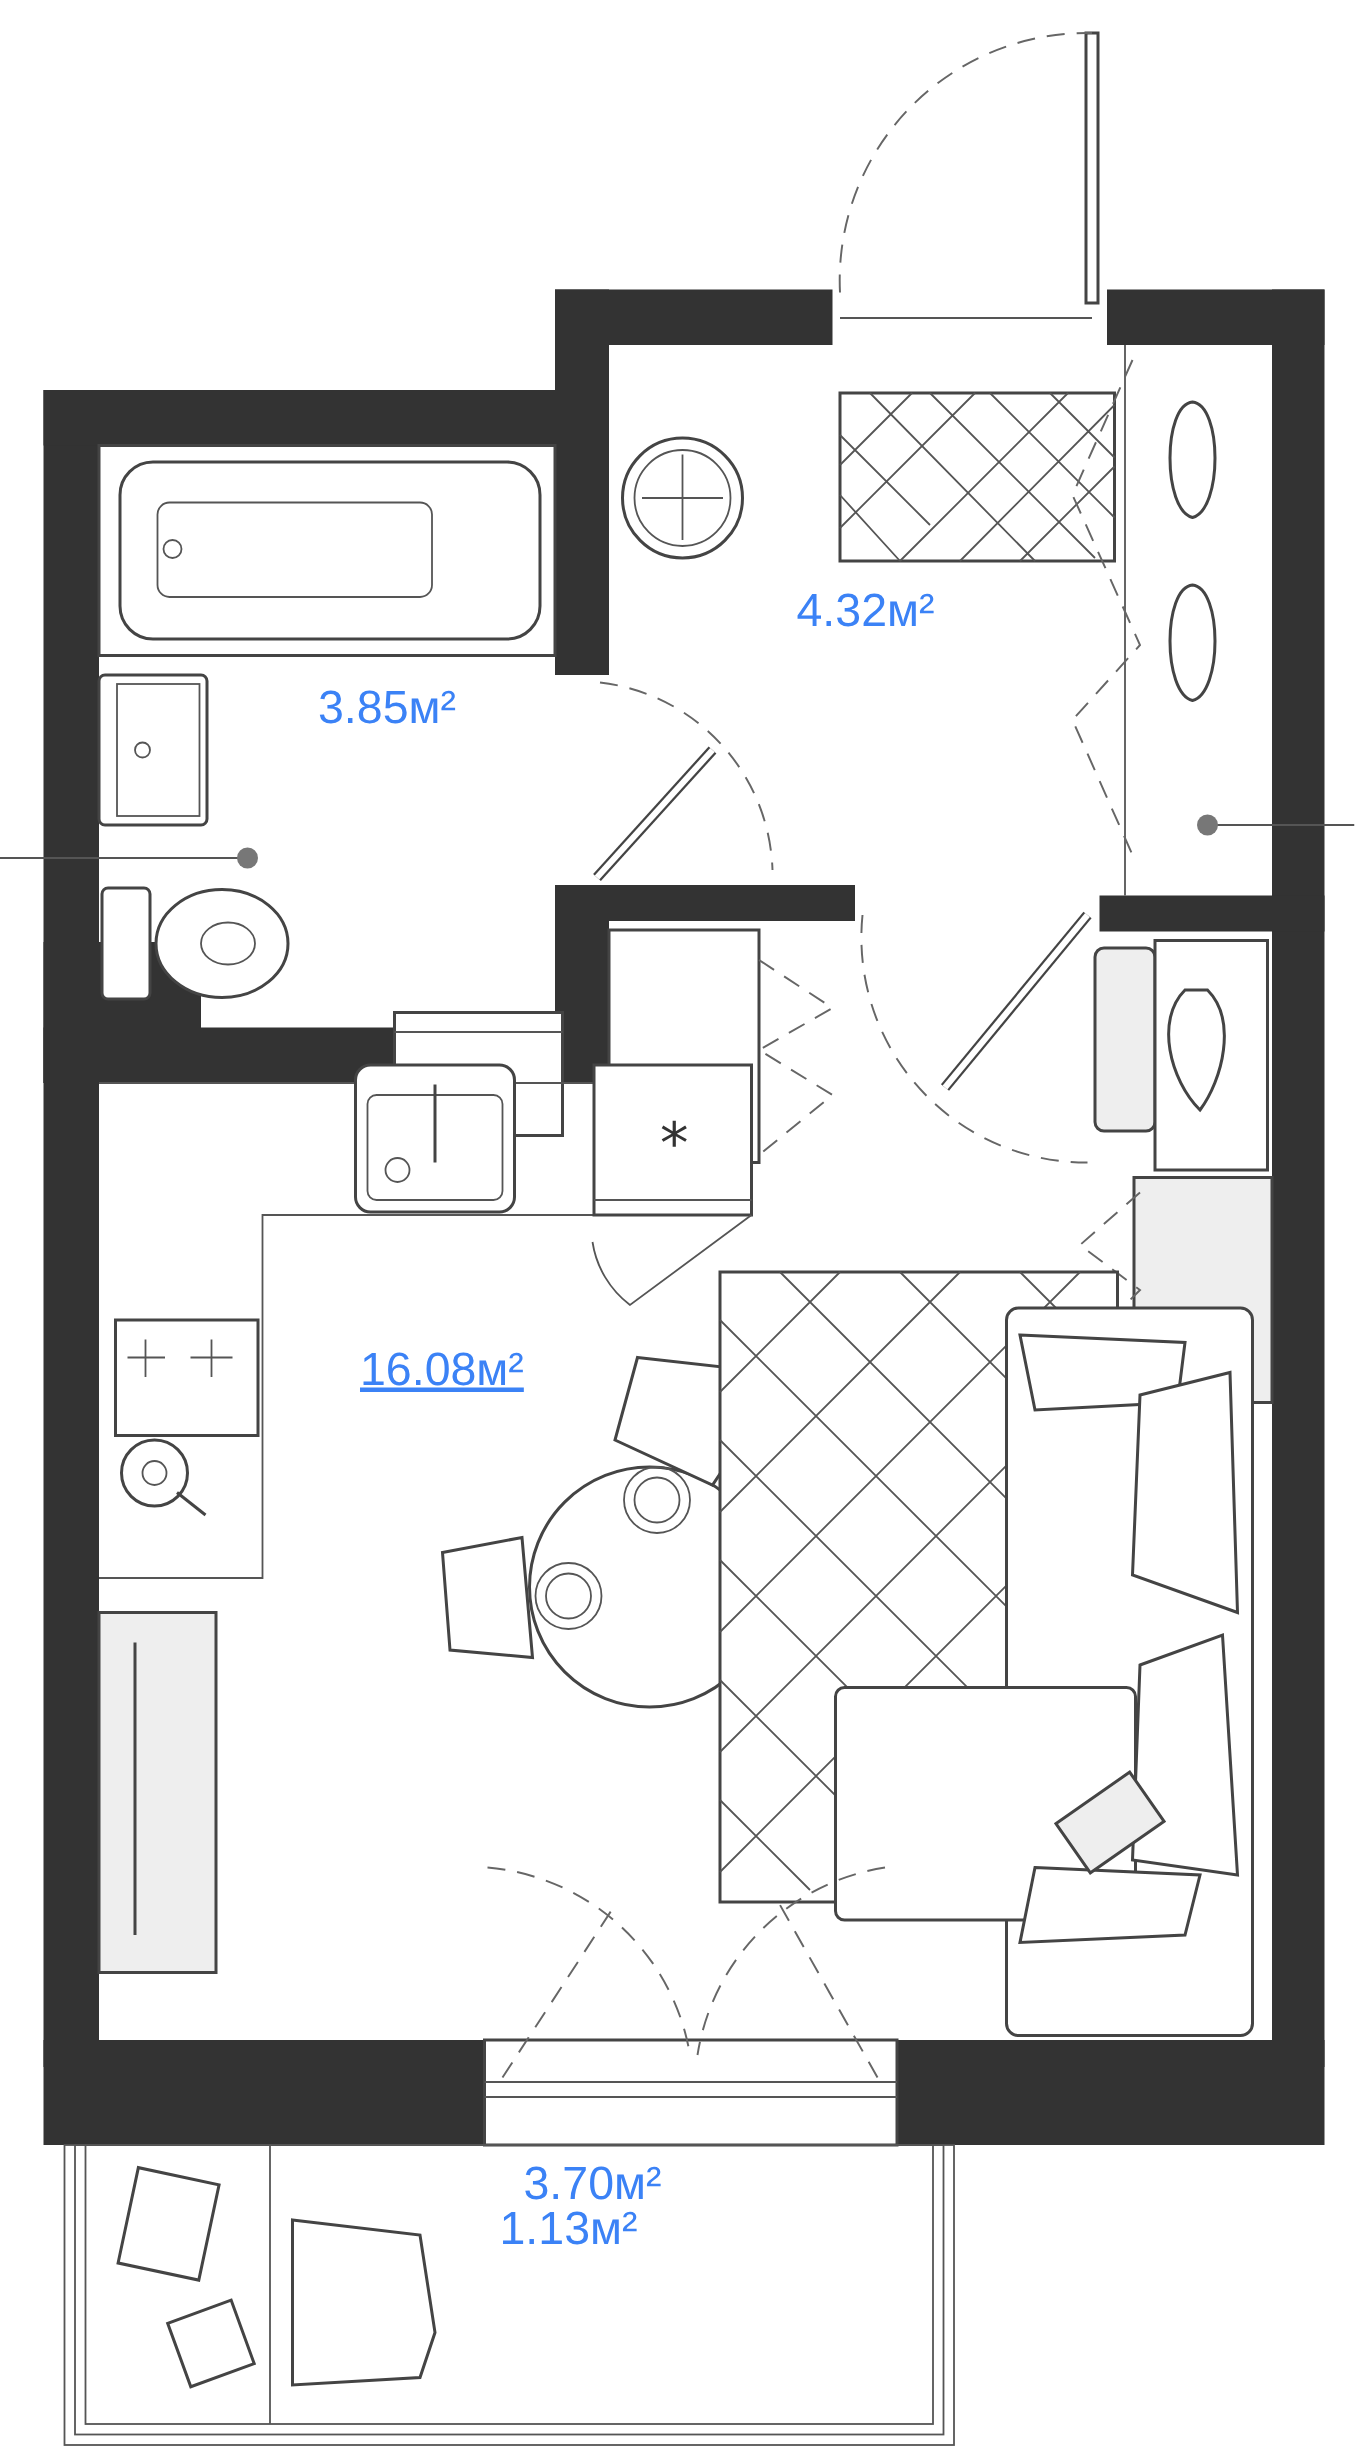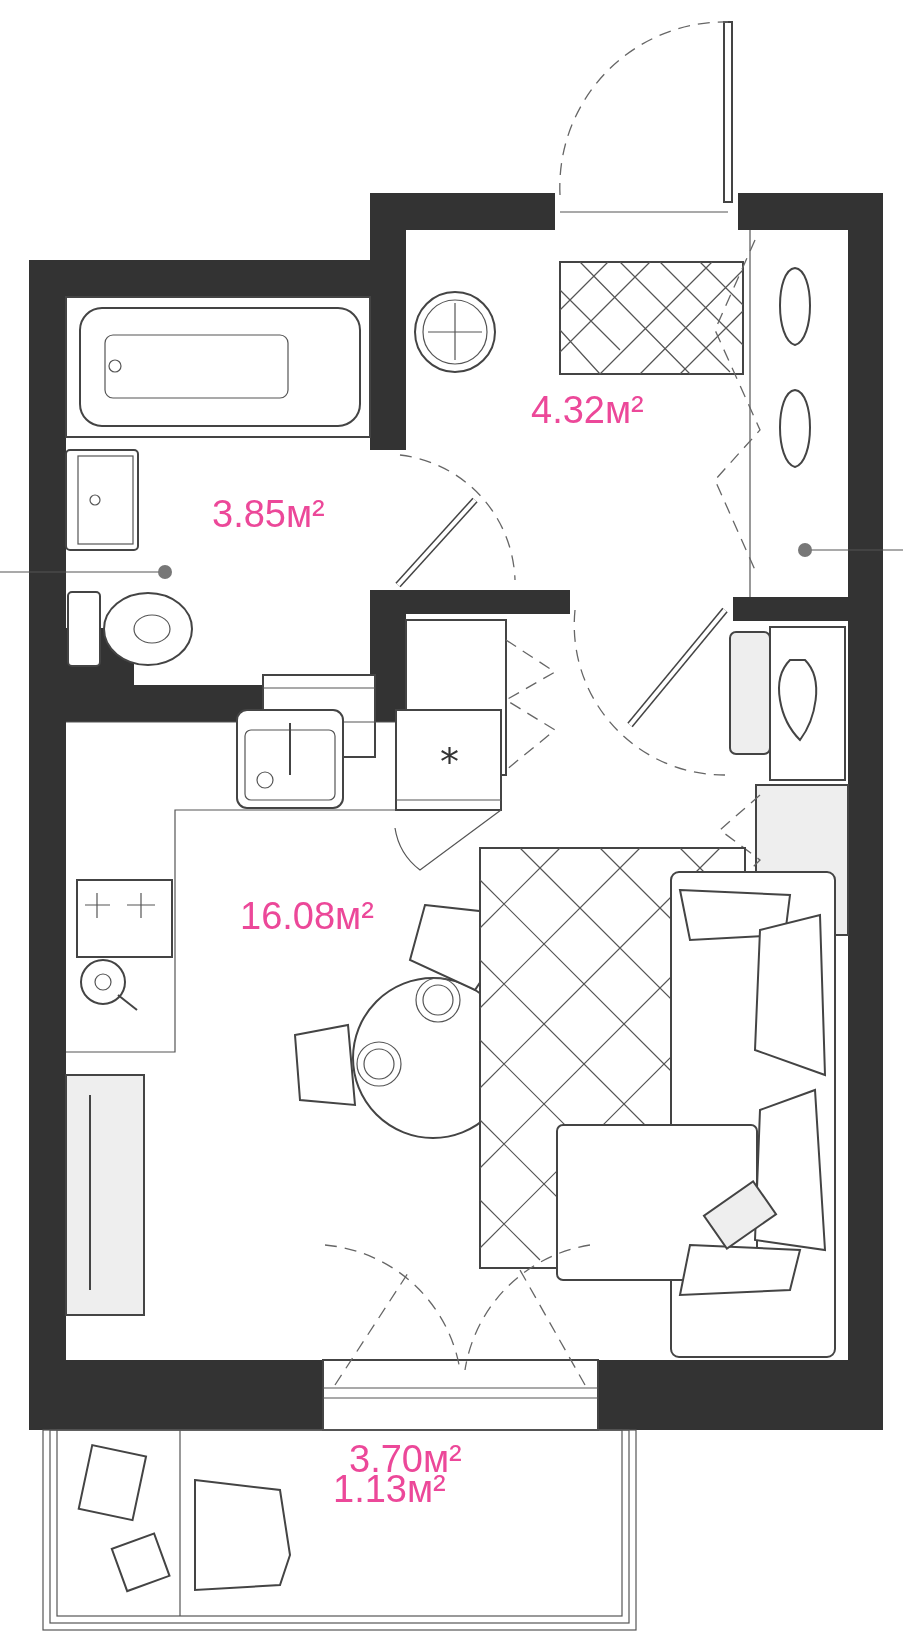--- a/index.html
+++ b/index.html
@@ -4,21 +4,21 @@
 <style>
   html,body{margin:0;padding:0;background:#fff;}
   body{width:903px;height:1642px;position:relative;overflow:hidden;font-family:"Liberation Sans",sans-serif;}
   svg{position:absolute;left:0;top:0;}
   .wall{fill:#333333;}
   .ln{fill:none;stroke:#444;stroke-width:2;}
   .thin{fill:none;stroke:#555;stroke-width:1.2;}
   .dash{fill:none;stroke:#666;stroke-width:1.3;stroke-dasharray:12 8;}
   .furn{fill:#fff;stroke:#444;stroke-width:2;}
   .grey{fill:#eee;stroke:#444;stroke-width:2;}
-  .label{position:absolute;font-size:38px;color:#ec4899;white-space:nowrap;line-height:1;}
+  .label{position:absolute;font-size:31px;color:#3b82f6;white-space:nowrap;line-height:1;}
 </style>
 </head>
 <body>
 
 <svg width="903" height="1642" viewBox="0 0 903 1642">
 
   <g>
 
     <rect class="wall" x="29" y="260" width="37" height="1118"></rect>
 
@@ -193,17 +193,17 @@
   </g>
   <g>
     <rect class="furn" x="85" y="1450" width="55" height="65" transform="rotate(12 112 1482)"></rect>
     <rect class="furn" x="118" y="1540" width="45" height="45" transform="rotate(-20 140 1562)"></rect>
   </g>
   <g>
     <path class="furn" d="M195 1480 L280 1490 L290 1555 L280 1585 L195 1590 Z"></path>
   </g>
 </svg>
 
-<div class="label" style="left:212px;top:495px;">3.85м²</div>
+<div class="label" style="left:212px;top:456px;">3.85м²</div>
 <div class="label" style="left:531px;top:391px;">4.32м²</div>
-<div class="label" style="left:240px;top:897px;">16.08м²</div>
+<div class="label" style="left:240px;top:897px;text-decoration:underline;">16.08м²</div>
 <div class="label" style="left:349px;top:1440px;">3.70м²</div>
 <div class="label" style="left:333px;top:1470px;">1.13м²</div>
 
 </body></html>

